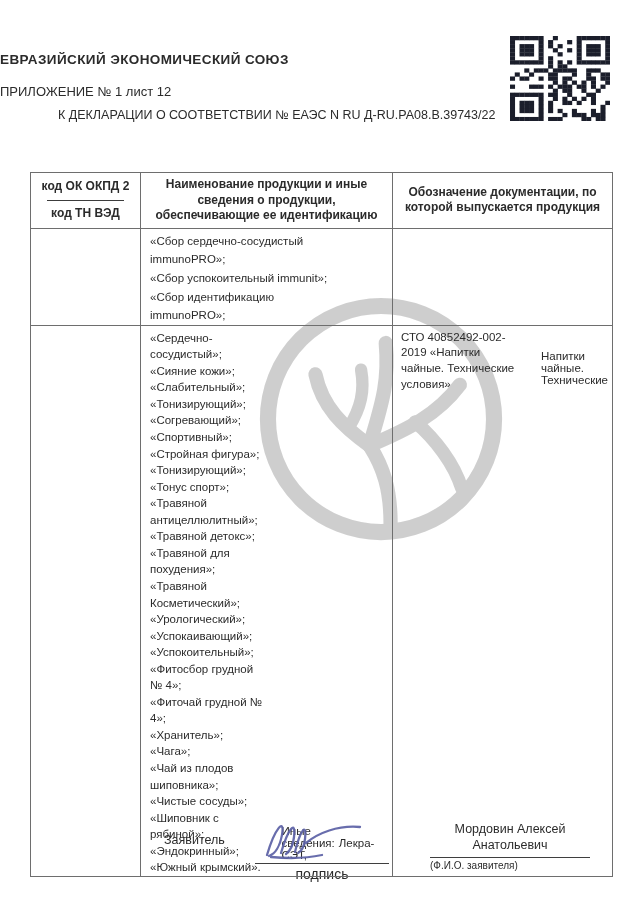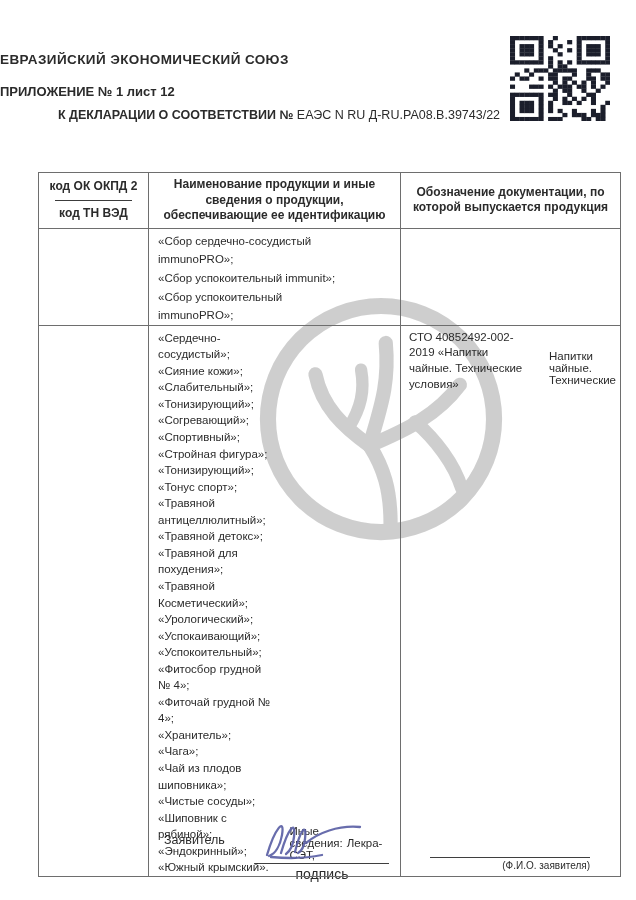--- a/index.html
+++ b/index.html
@@ -7,27 +7,27 @@
     --sig:#5c61a6; --qr:#1b1e2b;
   }
   *{margin:0;padding:0;box-sizing:border-box}
   body{background:#e8e8e8;font-family:"Liberation Sans",sans-serif}
   .page{position:relative;width:636px;height:900px;background:#ffffff;color:var(--ink);
         margin:0 auto;overflow:hidden}
 
   
   .hline{position:absolute;left:0;width:100%;text-align:left}
   .h1{top:52px;font-size:13.5px;font-weight:bold;letter-spacing:.4px}
-  .h2{top:84px;font-size:13px;font-weight:bold}
+  .h2{top:84px;font-size:13px;font-weight:normal}
   .h3{top:108px;font-size:12.5px;padding-left:58px}
-  .h3 .b{font-weight:bold}
+  .h3 .b{font-weight:normal}
   .qr{position:absolute;top:36px;right:26px;width:100px;height:85px;z-index:0}
 
   
-  table.tbl{position:absolute;left:38px;top:172px;width:582px;z-index:2;
+  table.tbl{position:absolute;left:30px;top:172px;width:582px;z-index:2;
             border-collapse:collapse;table-layout:fixed;background:transparent}
   .tbl td,.tbl th{border:1.4px solid var(--border);vertical-align:top;padding:0;
                   font-size:11.5px;background:transparent}
   .tbl th{font-weight:bold;font-size:12px;line-height:1.3;vertical-align:middle;padding:4px 6px}
   .col1{width:110px}.col2{width:252px}.col3{width:220px}
   .r-head{height:54px}.r-one{height:61px}.r-two{height:510px}
   .c1line{border-top:1.4px solid #3c3c3c;margin:5px 10px}
   .plist{line-height:18.6px;padding:3px 4px 0 9px}
   .plist.narrow{width:208px}
   .plist2{line-height:16.55px;padding:4px 4px 0 9px}
@@ -46,21 +46,21 @@
           opacity:.9;line-height:1;letter-spacing:1px}
 
   
   .applicant{position:absolute;left:164px;top:833px;font-size:12.5px}
   .sig{position:absolute;left:260px;top:812px;width:116px;height:52px;z-index:3}
   .sig-line{position:absolute;left:255px;top:863px;width:134px;border-top:1.4px solid #3f3f3f}
   .sig-cap{position:absolute;left:255px;top:866px;width:134px;text-align:center;font-size:14px}
   .fio{position:absolute;left:426px;top:822px;width:168px;text-align:center;
        font-size:12.5px;line-height:15.5px}
   .fio-line{position:absolute;left:430px;top:857px;width:160px;border-top:1.4px solid #3f3f3f}
-  .fio-cap{position:absolute;left:430px;top:860px;width:160px;text-align:right;font-size:10px}
+  .fio-cap{position:absolute;left:430px;top:860px;width:160px;text-align:left;font-size:10px}
 </style>
 </head>
 <body>
 
 <div class="page">
 
   <svg class="wm-logo" viewBox="0 0 280 280" fill="none" stroke="#9f9f9f" stroke-linecap="round">
     <circle cx="140" cy="140" r="119" stroke-width="17"></circle>
     <path d="M150,256 C151,214 142,190 128,168" stroke-width="15"></path>
     <path d="M128,168 C100,148 78,127 71,93" stroke-width="15"></path>
@@ -297,21 +297,21 @@
       </th>
       <th>Наименование продукции и иные сведения о продукции, обеспечивающие ее идентификацию</th>
       <th>Обозначение документации, по которой выпускается продукция</th>
     </tr>
     <tr class="r-one">
       <td></td>
       <td>
         <div class="plist narrow">
               <div>«Сбор сердечно-сосудистый immunoPRO»;</div>
               <div>«Сбор успокоительный immunit»;</div>
-              <div>«Сбор успокоительный immunoPRO»;</div>
+              <div>«Сбор идентификацию immunoPRO»;</div>
             </div>
       </td>
       <td></td>
     </tr>
     <tr class="r-two">
       <td></td>
       <td>
         <div class="cellflex">
           <div class="plist2">
                 <div>«Сердечно-сосудистый»;</div>
@@ -356,16 +356,20 @@
   <div class="applicant">Заявитель</div>
   <svg class="sig" viewBox="0 0 116 52" fill="none" stroke="#5c61a6" stroke-width="2.3" stroke-linecap="round" opacity="0.92">
     <path d="M7,43 C15,16 25,5 22,23 C20,34 15,42 9,44"></path>
     <path d="M21,41 C28,17 36,7 34,25 C33,34 30,39 26,42"></path>
     <path d="M35,40 C40,19 47,9 45,27 C44,35 42,39 38,41"></path>
     <path d="M46,31 C58,21 78,13 100,15"></path>
     <path d="M11,45 C32,47 48,46 62,43"></path>
   </svg>
   <div class="sig-line"></div>
   <div class="sig-cap">подпись</div>
+  <div class="fio">
+    <div>Мордовин Алексей</div>
+    <div>Анатольевич</div>
+  </div>
   <div class="fio-line"></div>
   <div class="fio-cap">(Ф.И.О. заявителя)</div>
 
 </div>
 
 </body></html>

